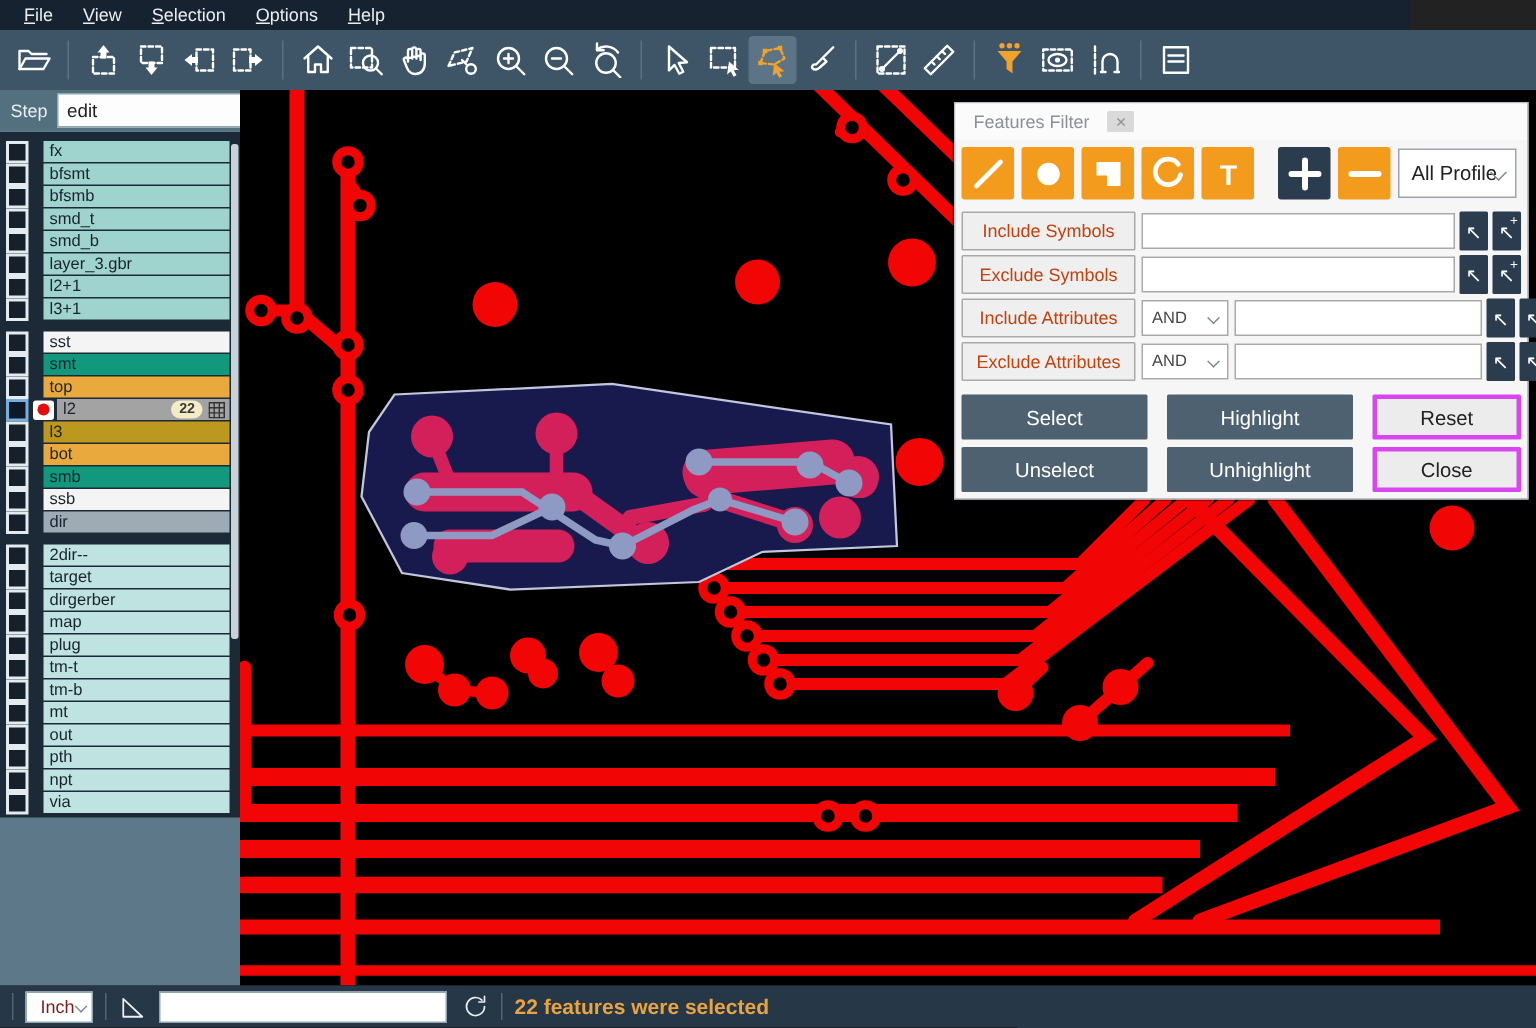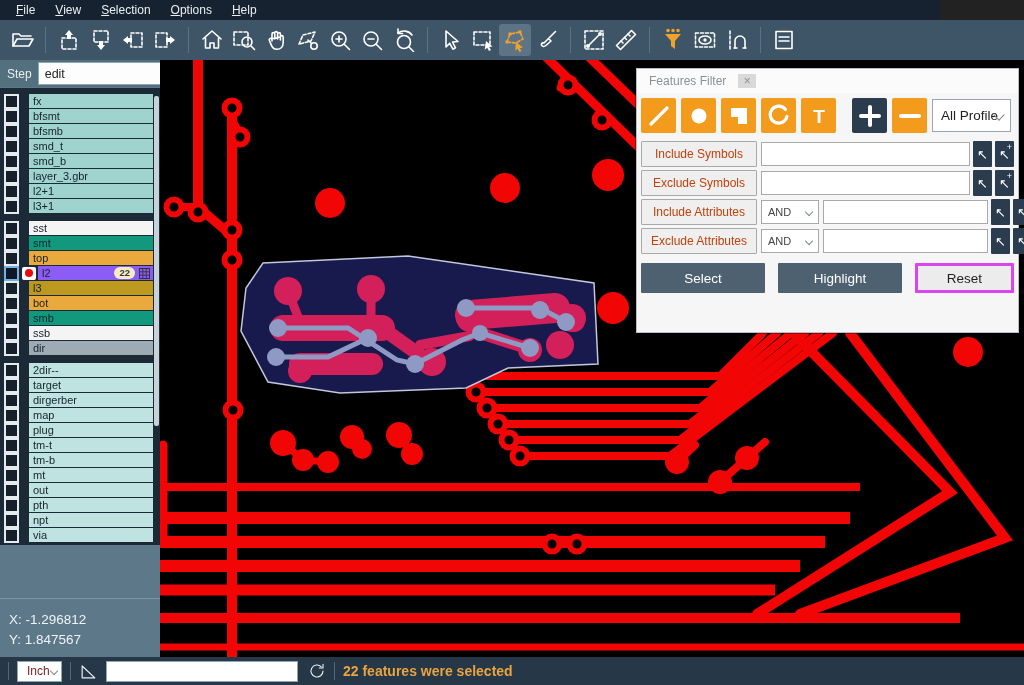--- a/index.html
+++ b/index.html
@@ -328,21 +328,21 @@
           <span class="lcb"></span>
           <span class="lcell" style="background: rgb(234, 169, 60);">
             <span>top</span>
           </span>
         </div>
         <div class="lrow active">
           <span class="lcb"></span>
           <span class="ldot">
             <i></i>
           </span>
-          <span class="lcell" style="background: #8b5cf6;">
+          <span class="lcell" style="background: #a3a3a3;">
             <span>l2</span>
             <span class="lbadge">22</span>
             <span class="lgrid"><svg width="11" height="11" viewBox="0 0 11 11">
                 <rect x="0.5" y="0.5" width="10" height="10" fill="none" stroke="#333"></rect>
                 <path d="M0 3.8h11M0 7.2h11M3.8 0v11M7.2 0v11" stroke="#333" stroke-width="0.9"></path>
               </svg></span>
           </span>
         </div>
         <div class="lrow">
           <span class="lcb"></span>
@@ -442,24 +442,20 @@
           </span>
         </div>
         <div class="lrow">
           <span class="lcb"></span>
           <span class="lcell" style="background: rgb(191, 227, 224);">
             <span>via</span>
           </span>
         </div>
       </div>
     <div class="lscroll" style="top:36px;"></div>
-    <div class="coords">
-      <div>X: -1.296812</div>
-      <div>Y: 1.847567</div>
-    </div>
   </div>
 
   <div class="canvas">
     <svg width="864" height="597" viewBox="0 0 864 597">
 
       <g fill="none" stroke-linecap="round" stroke="#f10505">
         <line x1="38" y1="-5" x2="38" y2="147" stroke-width="10"></line>
         <line x1="14" y1="147" x2="36" y2="147" stroke-width="8"></line>
         <line x1="38" y1="147" x2="72" y2="176" stroke-width="9"></line>
         <line x1="72" y1="45" x2="72" y2="600" stroke-width="10"></line>
@@ -678,20 +674,25 @@
         <input class="finput" value="" style="">
         <button class="farrow"><span>↖</span></button>
         <button class="farrow"><span>↖</span></button>
       </div>
 
       <div class="abtnrow">
         <button class="abtn dark">Select</button>
         <button class="abtn dark">Highlight</button>
         <button class="abtn light">Reset</button>
       </div>
+      <div class="abtnrow" style="margin-top:5px;">
+        <button class="abtn dark">Unselect</button>
+        <button class="abtn dark">Unhighlight</button>
+        <button class="abtn light">Close</button>
+      </div>
     </div>
   </div>
 
   <div class="statusbar">
     <div class="ssep"></div>
     <div class="unitsel">
       <span>Inch</span>
       <span class="chev"></span>
     </div>
     <div class="ssep"></div>

